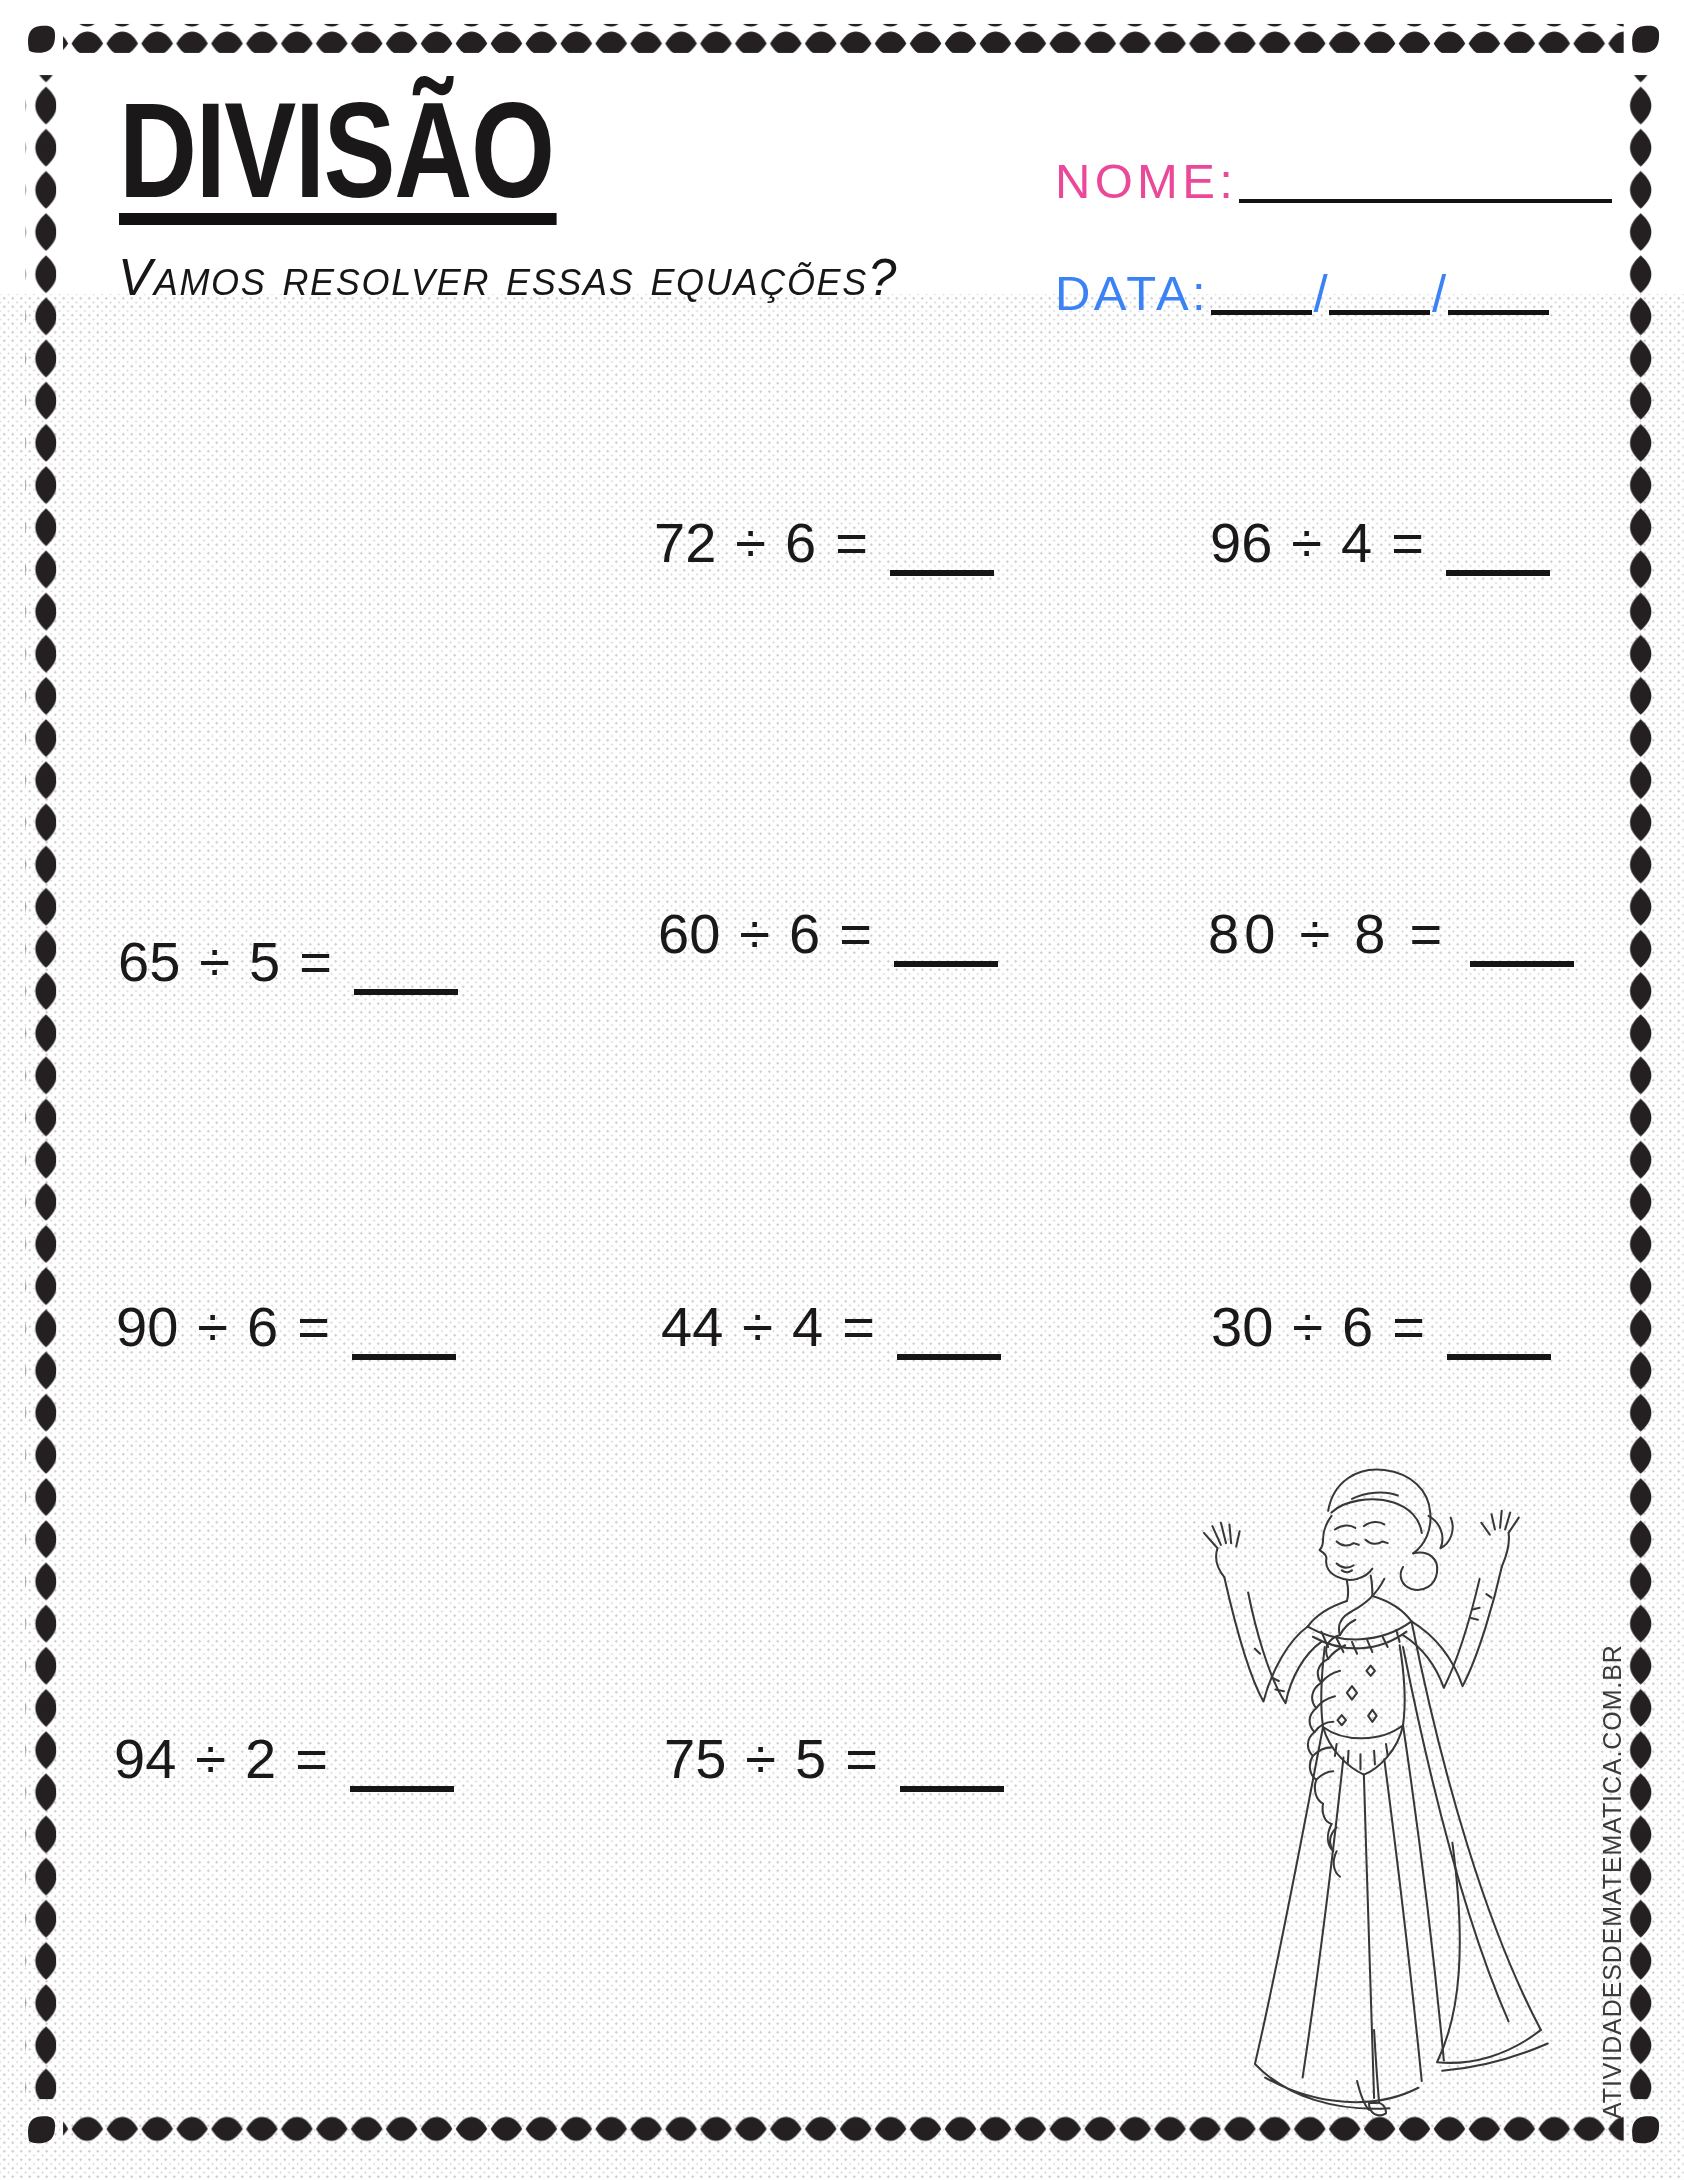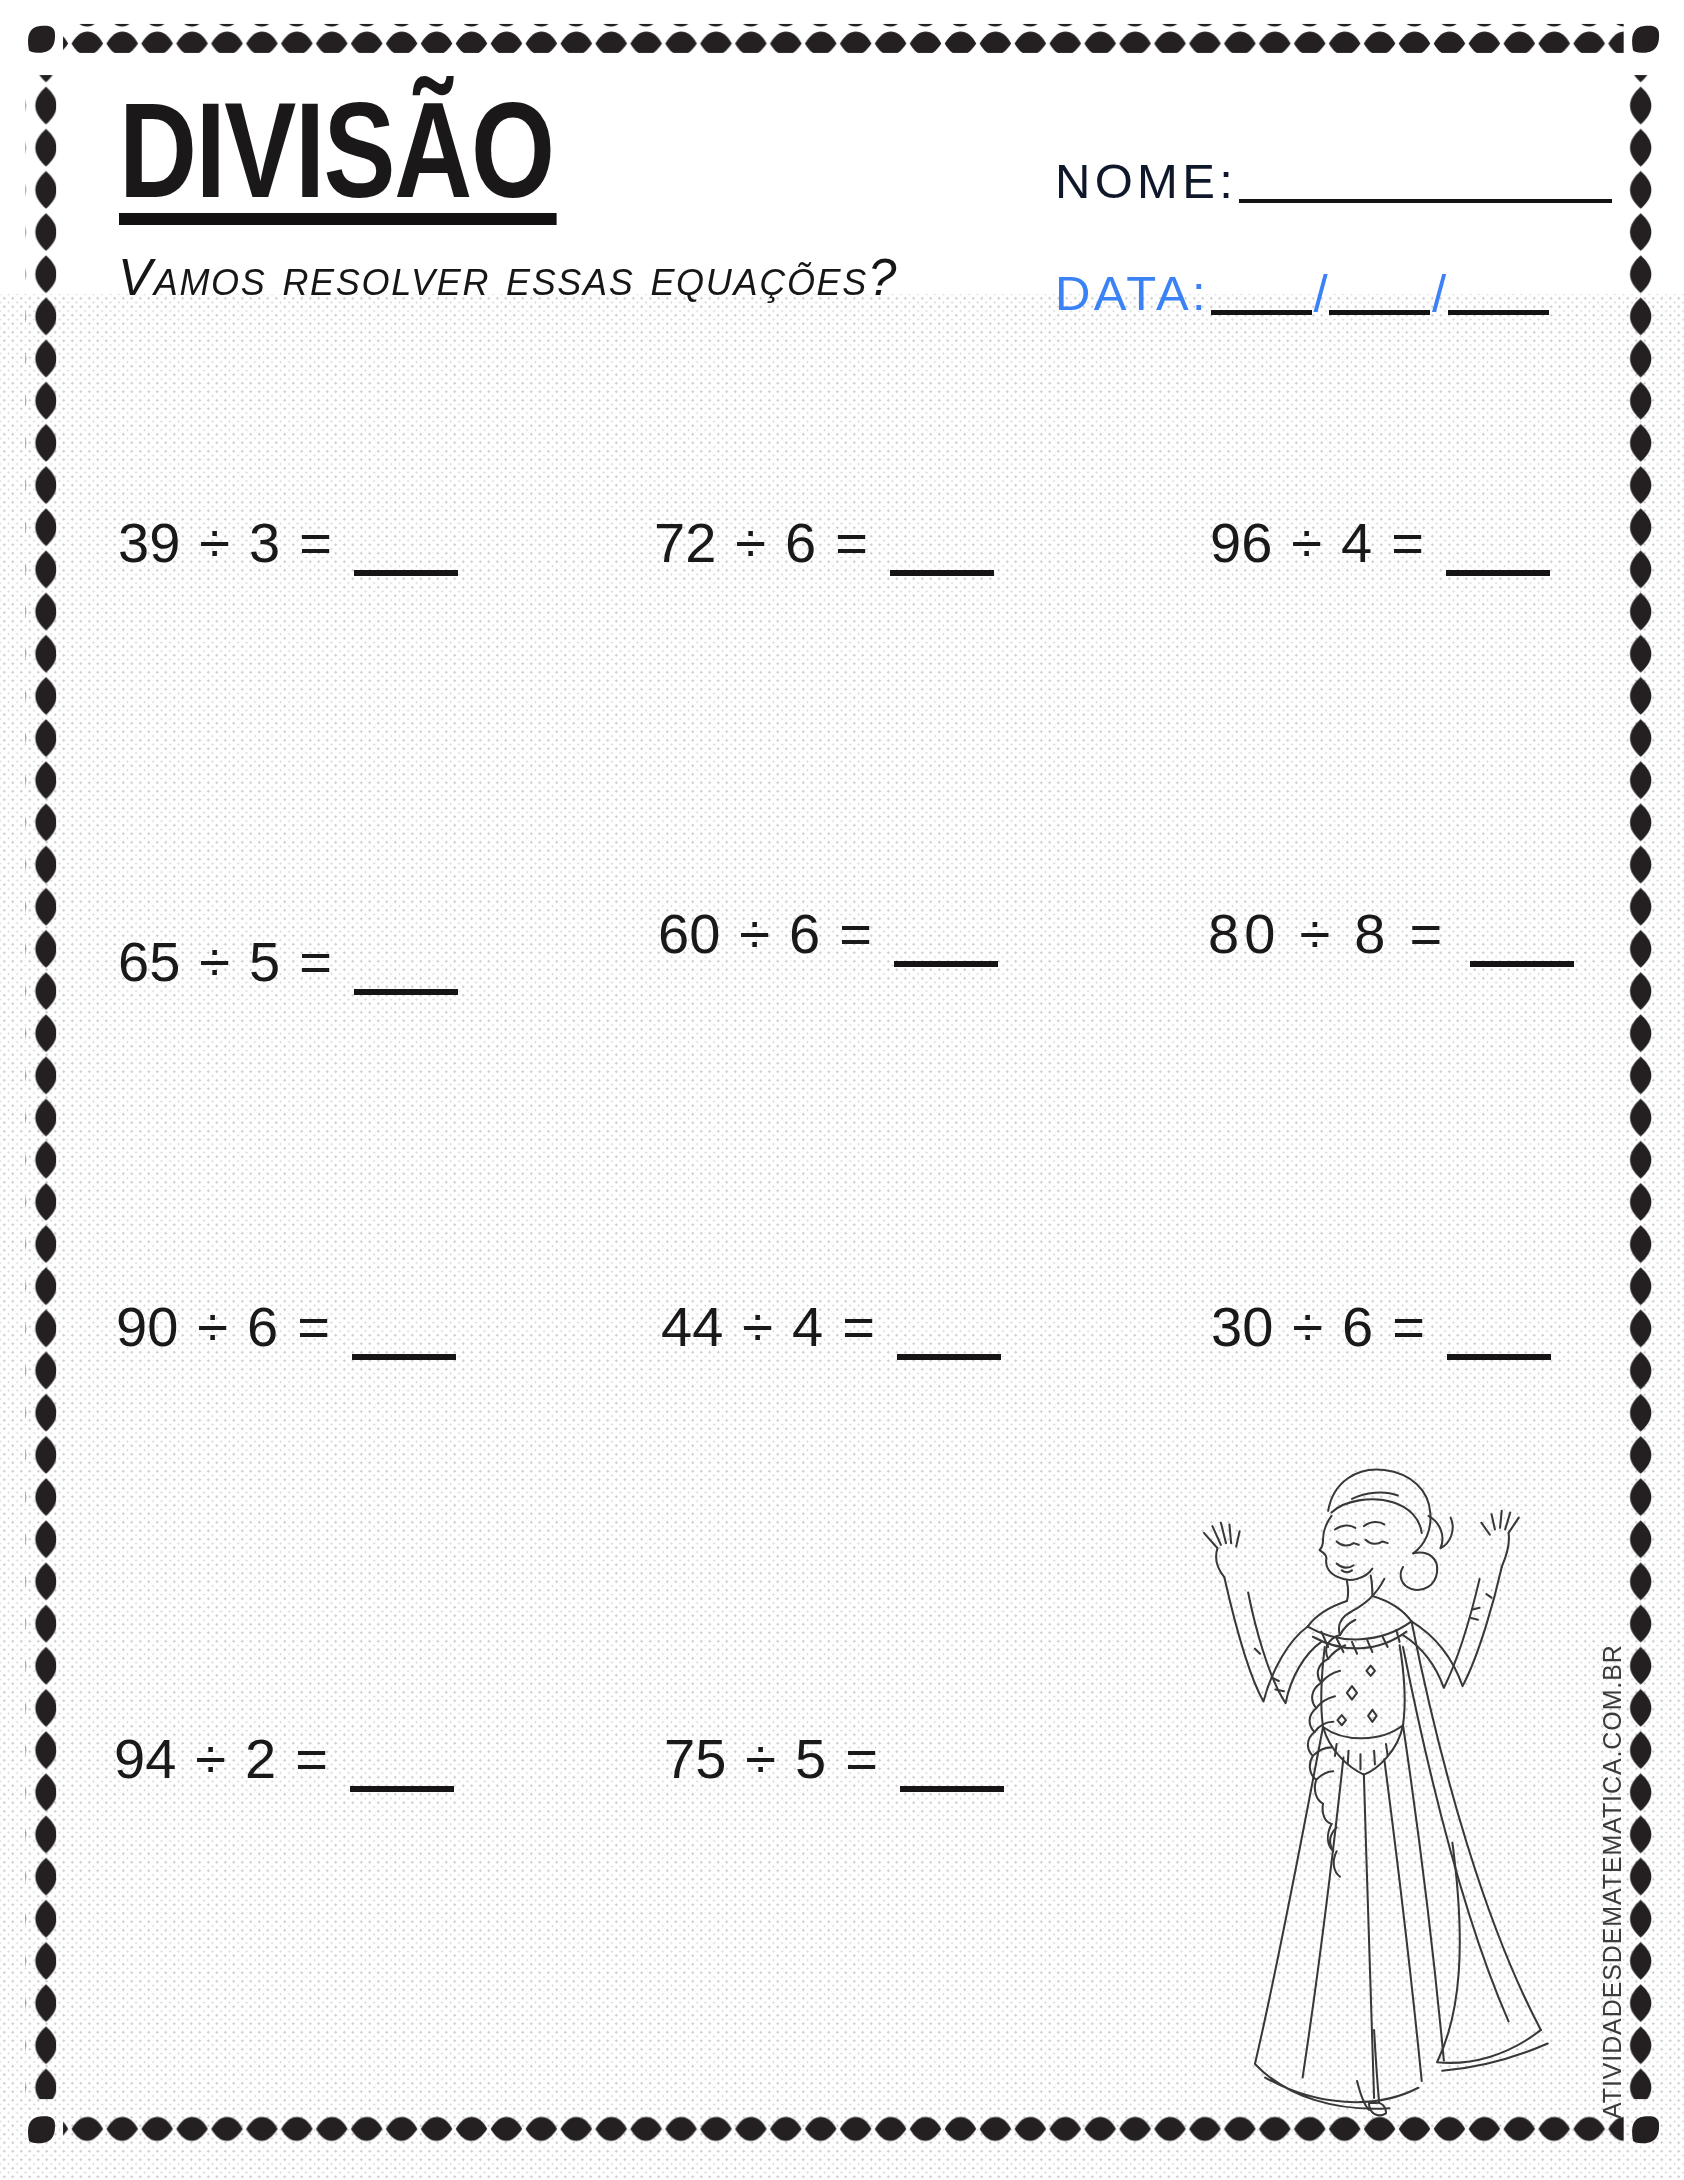--- a/index.html
+++ b/index.html
@@ -25,21 +25,21 @@
     display:inline-block;border-bottom:12px solid #121010;padding:0 3.4px 0 0;
     transform:scaleX(0.80);transform-origin:left top;white-space:nowrap;
   }
   .subtitle{
     position:absolute;left:118px;top:252px;
     font-size:51px;font-variant:small-caps;letter-spacing:1.7px;line-height:1;
     white-space:nowrap;color:#171515;font-style:italic;
   }
   .name-row{
     position:absolute;left:1055px;top:157px;width:557px;display:flex;align-items:flex-end;
-    font-size:49px;letter-spacing:4.3px;line-height:1;color:#0f172a;
+    font-size:49px;letter-spacing:4.3px;line-height:1;color:#ec4899;
   }
   .name-row .rule{flex:1;border-bottom:4.3px solid #141212;margin:0 0 3.4px 1.7px;height:0.9px;}
   .date-row{
     position:absolute;left:1055px;top:267px;width:559px;display:flex;align-items:flex-end;
     font-size:49px;letter-spacing:3.4px;line-height:1;color:#3b82f6;
   }
   .date-row .dline{width:101px;border-bottom:5.1px solid #141212;margin:0 1.7px 3.4px 1.7px;height:0.9px;}
   .date-row .slash{font-size:51px;letter-spacing:0;position:relative;top:1.7px;}
 
   .eq{
@@ -95,23 +95,20 @@
 
   <div class="date-row">
     <span>DATA:</span>
     <span class="dline"></span>
     <span class="slash">/</span>
     <span class="dline"></span>
     <span class="slash">/</span>
     <span class="dline"></span>
   </div>
 
-  <div class="eq" style="left:118px;top:515px;">
-    <span>39</span><span>÷</span><span>3</span><span>=</span><span class="blank"></span>
-  </div>
   <div class="eq" style="left:654px;top:515px;">
     <span>72</span><span>÷</span><span>6</span><span>=</span><span class="blank"></span>
   </div>
   <div class="eq" style="left:1210px;top:515px;">
     <span>96</span><span>÷</span><span>4</span><span>=</span><span class="blank"></span>
   </div>
 
   <div class="eq" style="left:118px;top:906px;margin-top:28px;">
     <span>65</span><span>÷</span><span>5</span><span>=</span><span class="blank"></span>
   </div>

